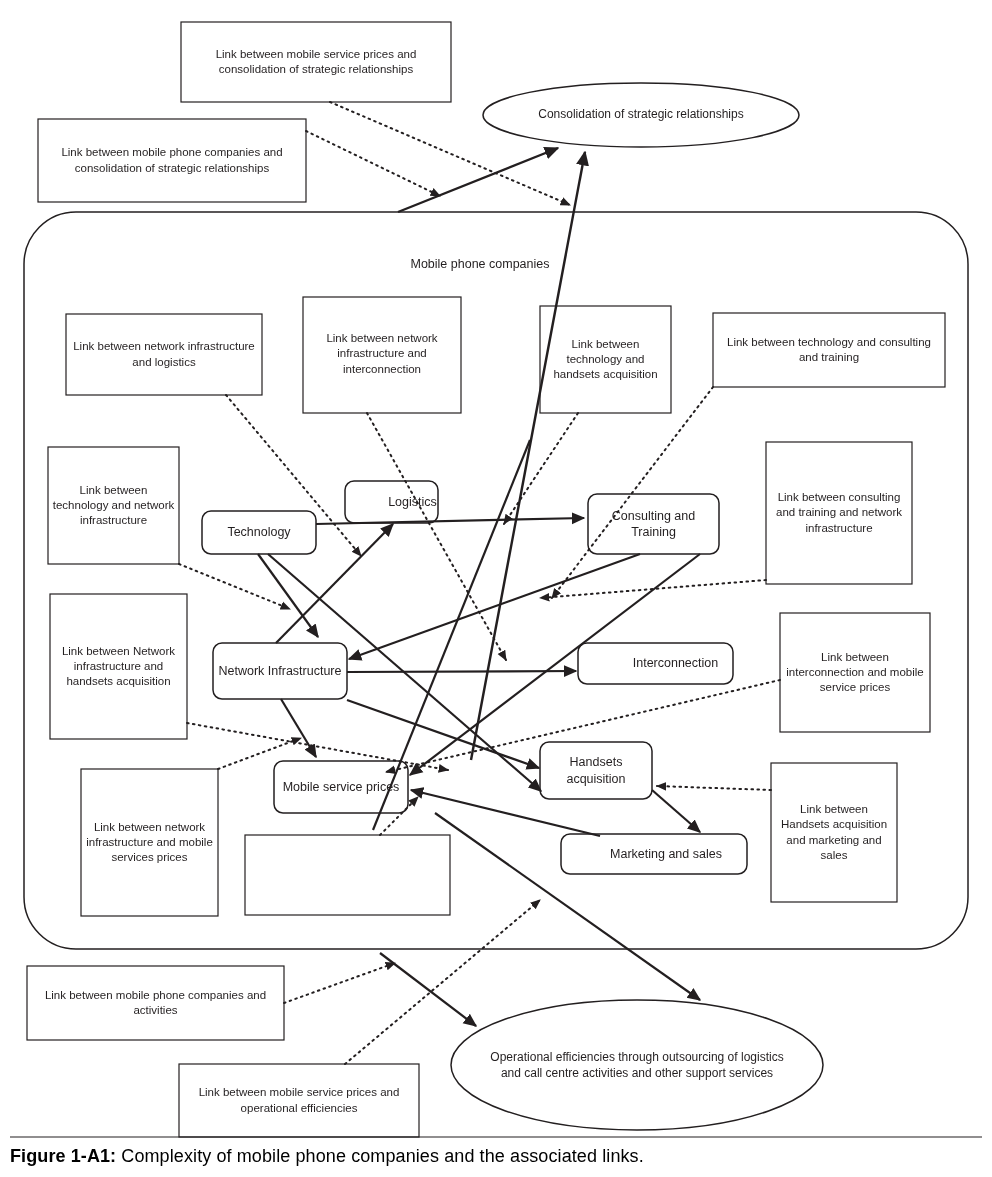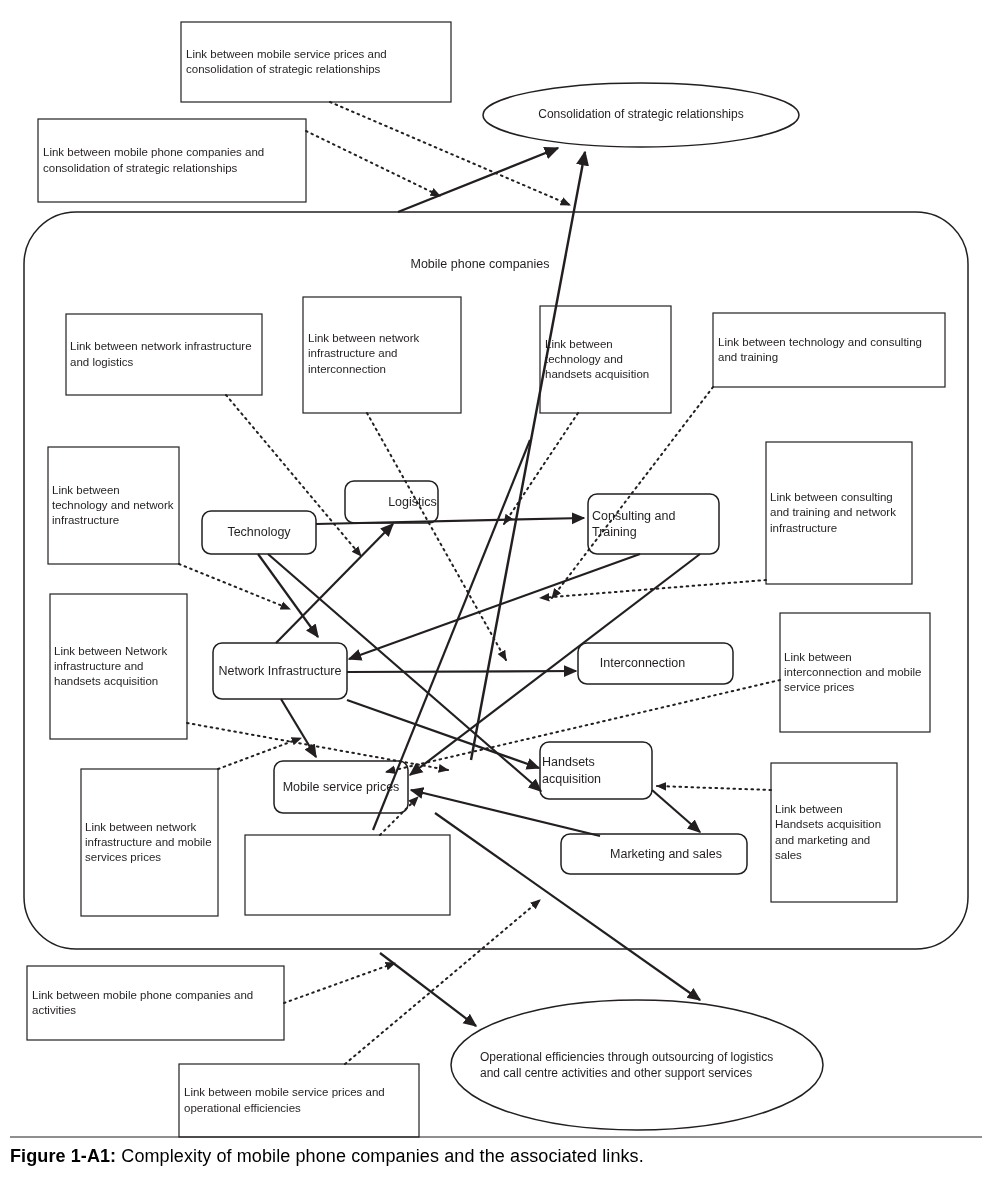--- a/index.html
+++ b/index.html
@@ -2,21 +2,21 @@
 <html><head>
 <meta charset="utf-8">
 <style>
   html,body{margin:0;padding:0;background:#ffffff;}
   body{font-family:"Liberation Sans",sans-serif;color:#231f20;}
   #page{position:relative;width:992px;height:1177px;background:#fff;overflow:hidden;}
   svg#canvas{position:absolute;left:0;top:0;width:992px;height:1177px;}
 
   .nodeText{
     position:absolute;display:flex;align-items:center;justify-content:center;
-    line-height:1.32;color:#231f20;pointer-events:none;
+    text-align:center;line-height:1.32;color:#231f20;pointer-events:none;
   }
   .annotation{font-size:11.5px;}
   .entity{font-size:12.5px;}
   .container-label{font-size:12.5px;}
   .ellipse-label{font-size:12px;}
   .caption{
     position:absolute;left:10px;top:1146px;width:700px;font-size:18px;
     color:#000000;letter-spacing:.1px;
   }
   .caption b{font-weight:bold;}
@@ -123,21 +123,21 @@
 
   <div class="nodeText ellipse-label" style="left:513px;top:92px;width:256px;height:46px;">Consolidation of strategic relationships</div>
   <div class="nodeText ellipse-label" style="left:480px;top:1020px;width:314px;height:92px;">Operational efficiencies through outsourcing of logistics and call centre activities and other support services</div>
 
   <div class="nodeText container-label" style="left:350px;top:254px;width:260px;height:20px;">Mobile phone companies</div>
 
   <div class="nodeText entity" style="left:202px;top:511px;width:114px;height:43px;">Technology</div>
   <div class="nodeText entity" style="left:345px;top:481px;width:93px;height:42px;padding-left:21px;">Logistics</div>
   <div class="nodeText entity" style="left:592px;top:494px;width:123px;height:60px;">Consulting and Training</div>
   <div class="nodeText entity" style="left:215px;top:643px;width:130px;height:56px;">Network Infrastructure</div>
-  <div class="nodeText entity" style="left:568px;top:643px;width:149px;height:41px;">Interconnection</div>
+  <div class="nodeText entity" style="left:601px;top:643px;width:149px;height:41px;">Interconnection</div>
   <div class="nodeText entity" style="left:278px;top:761px;width:126px;height:52px;">Mobile service prices</div>
   <div class="nodeText entity" style="left:542px;top:742px;width:108px;height:57px;">Handsets acquisition</div>
   <div class="nodeText entity" style="left:561px;top:834px;width:186px;height:40px;padding-left:12px;">Marketing and sales</div>
 
   <div class="nodeText annotation" style="left:186px;top:22px;width:260px;height:80px;">Link between mobile service prices and consolidation of strategic relationships</div>
   <div class="nodeText annotation" style="left:43px;top:119px;width:258px;height:83px;">Link between mobile phone companies and consolidation of strategic relationships</div>
   <div class="nodeText annotation" style="left:70px;top:314px;width:188px;height:81px;">Link between network infrastructure and logistics</div>
   <div class="nodeText annotation" style="left:308px;top:286px;width:148px;height:136px;">Link between network infrastructure and interconnection</div>
   <div class="nodeText annotation" style="left:545px;top:306px;width:121px;height:107px;">Link between technology and handsets acquisition</div>
   <div class="nodeText annotation" style="left:718px;top:313px;width:222px;height:74px;">Link between technology and consulting and training</div>

